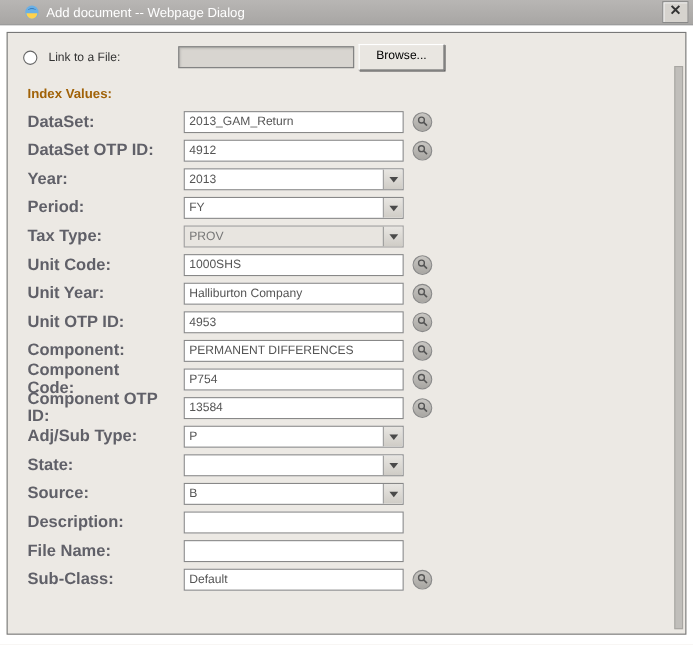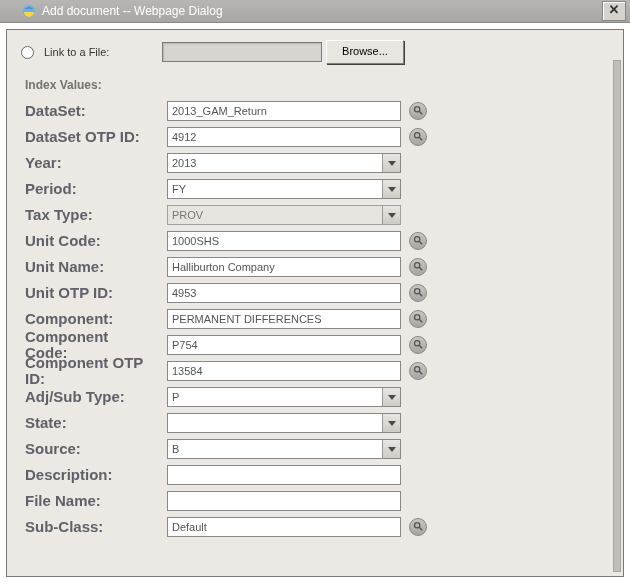--- a/index.html
+++ b/index.html
@@ -99,42 +99,42 @@
     border-left: 1px solid #fff;
     border-right: 1px solid #808080;
     border-bottom: 1px solid #808080;
     box-shadow: 1px 1px 0 #404040;
     text-align: center;
     line-height: 20px;
     cursor: pointer;
   }
   .section-title {
     font-weight: bold;
-    color: #737373;
+    color: #a16207;
     font-size: 12px;
     margin: 14px 0 8px 4px;
   }
   .field-row {
     display: flex;
     align-items: center;
     height: 22px;
     margin-bottom: 4px;
     margin-left: 4px;
   }
   .field-label {
     width: 126px;
     font-weight: bold;
     color: #606068;
     font-size: 15px;
     padding-right: 16px;
     line-height: 1.1;
   }
   .field-input {
     position: relative;
-    width: 234px;
+    width: 200px;
     height: 20px;
     background: #fff;
     border: 1px solid #888;
     box-sizing: border-box;
     padding: 0 4px;
     color: #555;
     line-height: 18px;
     font-size: 11px;
     white-space: nowrap;
     overflow: hidden;
@@ -236,21 +236,21 @@
         <div class="field-label">Unit Code:</div>
         <div class="field-input">1000SHS</div>
         <span class="lookup">
           <span><svg viewBox="0 0 12 12">
               <circle cx="5" cy="5" r="3.2" fill="none" stroke="#555" stroke-width="1.5"></circle>
               <line x1="7.5" y1="7.5" x2="11" y2="11" stroke="#555" stroke-width="1.8"></line>
             </svg></span>
         </span>
       </div>
       <div class="field-row">
-        <div class="field-label">Unit Name:</div>
+        <div class="field-label">Unit Year:</div>
         <div class="field-input">Halliburton Company</div>
         <span class="lookup">
           <span><svg viewBox="0 0 12 12">
               <circle cx="5" cy="5" r="3.2" fill="none" stroke="#555" stroke-width="1.5"></circle>
               <line x1="7.5" y1="7.5" x2="11" y2="11" stroke="#555" stroke-width="1.8"></line>
             </svg></span>
         </span>
       </div>
       <div class="field-row">
         <div class="field-label">Unit OTP ID:</div>

